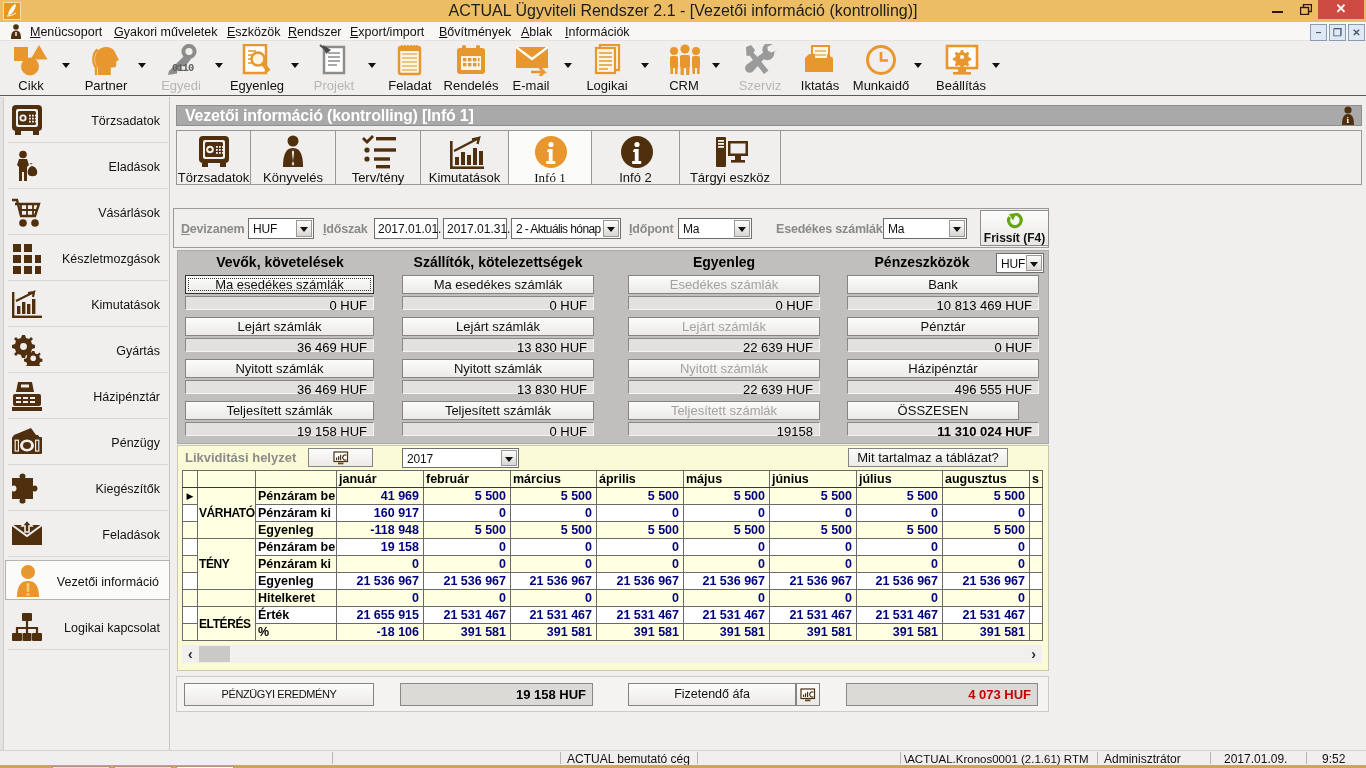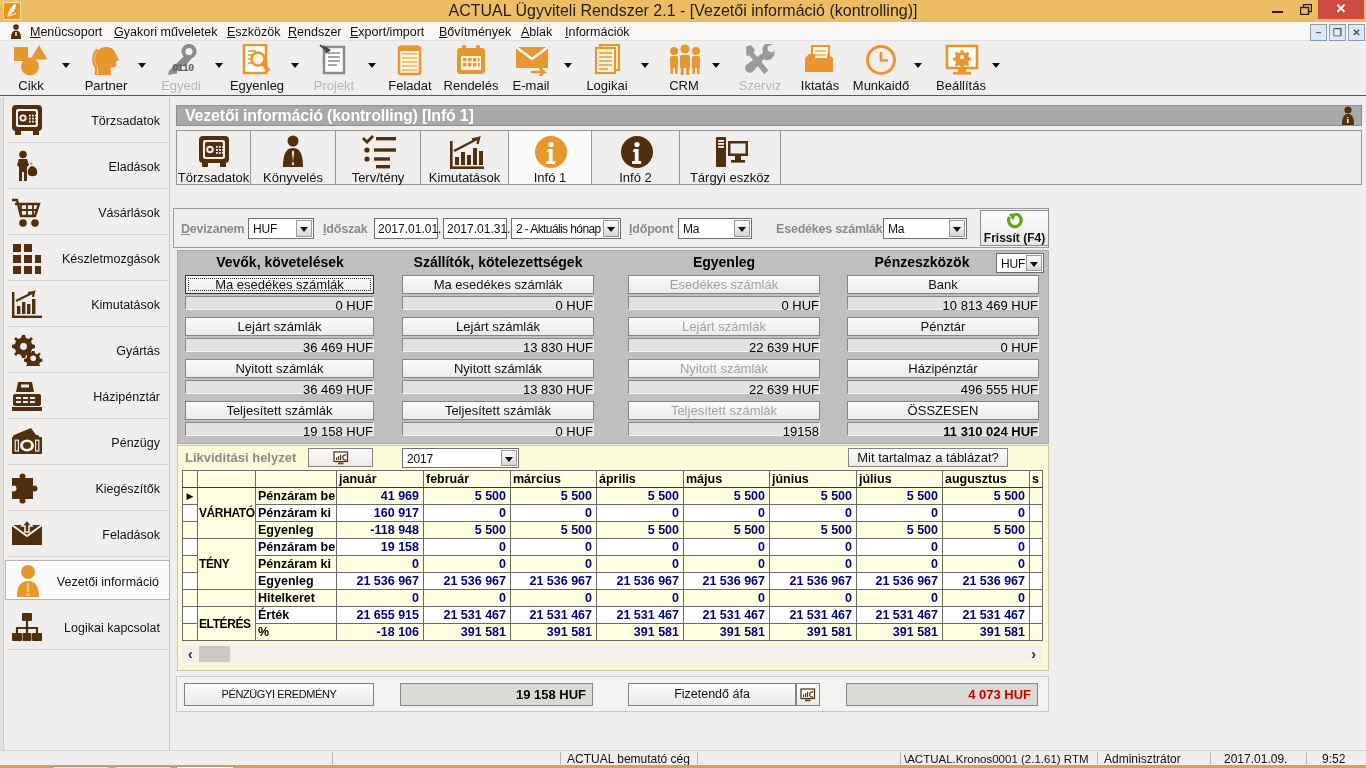--- a/index.html
+++ b/index.html
@@ -59,21 +59,21 @@
 .tinput { position:absolute; background:#fff; border:1px solid #6e6e6e; font-size:12px; color:#111; }
 .tinput .tx { position:absolute; left:3px; top:3px; }
 #frissit { left:980px; top:210px; width:69px; height:36px; background:linear-gradient(#fdfdfd,#e9e7e4); border:1px solid #8f8d8a; text-align:center; }
 #frissit .t { position:absolute; left:0; right:0; top:20px; font-size:12px; font-weight:bold; color:#111; }
 
 
 #summary { left:177px; top:250px; width:872px; height:194px; background:#c0bfbd; border:1px solid #aaa9a7; }
 .colhdr { position:absolute; top:3px; font-size:14px; font-weight:bold; color:#000; text-align:center; }
 .sbtn { position:absolute; height:19px; background:linear-gradient(#fcfcfb,#ebeae8); border:1px solid #868482; font-size:13px; color:#111; text-align:center; line-height:17px; }
 .sbtn.dis { color:#a3a2a0; }
-.sval { position:absolute; height:14px; background:#e2e1df; border:1px solid #8a8886; border-bottom-color:#f5f4f2; border-right-color:#f5f4f2; font-size:13px; color:#000; text-align:right; line-height:17px; }
+.sval { position:absolute; height:14px; background:#e2e1df; border:1px solid #8a8886; border-bottom-color:#f5f4f2; border-right-color:#f5f4f2; font-size:13px; color:#000; text-align:right; line-height:17px; padding-right:6px; }
 .sval.b { font-weight:bold; }
 
 
 #liquid { left:177px; top:445px; width:872px; height:226px; background:#fbfad7; border:1px solid #c9c8a9; }
 #liqbar { position:absolute; left:0; top:0; width:870px; height:24px; }
 #liqbar .t { position:absolute; left:7px; top:4px; font-size:13px; font-weight:bold; color:#8a8a8a; }
 #tbl { position:absolute; left:4px; top:24px; width:860px; height:171px; background:#ffffe1; border-collapse:collapse; table-layout:fixed; border:1px solid #383838; }
 #tbl td { border:1px solid #6a6a6a; font-size:12.5px; padding:0 4px 0 2px; height:17px; overflow:hidden; white-space:nowrap; }
 #tbl td.h { font-weight:bold; color:#000; text-align:left; }
 #tbl td.v { font-weight:bold; color:#00007d; text-align:right; }
@@ -545,21 +545,21 @@
       <rect x="8" y="22" width="4" height="8"></rect>
           <rect x="14" y="17" width="4" height="13"></rect>
           <rect x="20" y="20" width="4" height="10"></rect>
           <rect x="26" y="13" width="4" height="17"></rect>
           <rect x="32" y="16" width="4" height="14"></rect>
       <path d="M7 16 L32 3 l-1.5 6 M32 3 l-7 1.5" fill="none" stroke="#502f0e" stroke-width="2.4"></path>
     </g>
       </svg>
     <div class="lbl">Kimutatások</div>
   </div>
-  <div class="tab sel" style="left:332px; width:83px;">
+  <div class="tab sel" style="left:332px; width:83px;font-family:Liberation Serif, serif;">
     <svg width="38" height="36" viewBox="0 0 38 36">
       <circle cx="19" cy="17" r="16" fill="#e8962e"></circle>
       <circle cx="19" cy="9.5" r="2.6" fill="#fff"></circle>
       <path d="M16 14 h4.6 v12 h2.6 v3 h-9 v-3 h2.6 v-9 h-2 Z" fill="#fff"></path>
     </svg>
     <div class="lbl">Infó 1</div>
   </div>
   <div class="tab" style="left:415px; width:88px;">
     <svg width="38" height="36" viewBox="0 0 38 36">
       <circle cx="19" cy="17" r="16" fill="#502f0e"></circle>
@@ -659,21 +659,21 @@
   <div class="sval" style="left:450px; top:129px; width:192px;">22 639 HUF</div>
   <div class="sbtn dis" style="left:450px; top:150px; width:192px;">Teljesített számlák</div>
   <div class="sval" style="left:450px; top:171px; width:192px;">19158</div>
 
   <div class="sbtn" style="left:669px; top:24px; width:192px;">Bank</div>
   <div class="sval" style="left:669px; top:45px; width:192px;">10 813 469 HUF</div>
   <div class="sbtn" style="left:669px; top:66px; width:192px;">Pénztár</div>
   <div class="sval" style="left:669px; top:87px; width:192px;">0 HUF</div>
   <div class="sbtn" style="left:669px; top:108px; width:192px;">Házipénztár</div>
   <div class="sval" style="left:669px; top:129px; width:192px;">496 555 HUF</div>
-  <div class="sbtn" style="left:669px; top:150px; width:192px;">ÖSSZESEN</div>
+  <div class="sbtn" style="left:669px; top:150px; width:172px;">ÖSSZESEN</div>
   <div class="sval b" style="left:669px; top:171px; width:192px;">11 310 024 HUF</div>
 </div>
 
 <div class="abs" id="liquid">
   <div id="liqbar">
     <span class="t">Likviditási helyzet</span>
     <div class="sbtn" style="left:130px; top:2px; width:65px; height:19px;">
       <svg width="16" height="14" viewBox="0 0 16 14" style="margin-top:2px">
           <rect x="1" y="1" width="13.5" height="9.5" fill="#fff" stroke="#4a2f10" stroke-width="1.2"></rect>
           <rect x="3" y="6.5" width="1.2" height="2.6" fill="#4a2f10"></rect>

